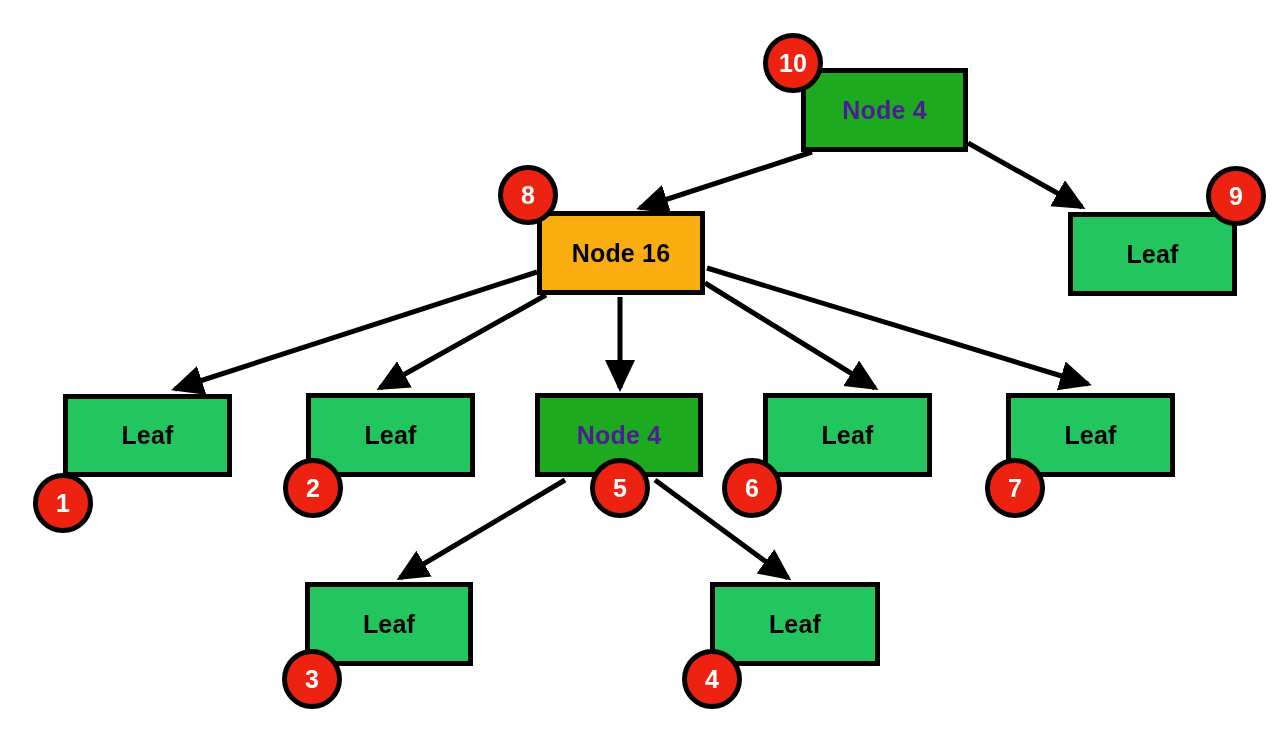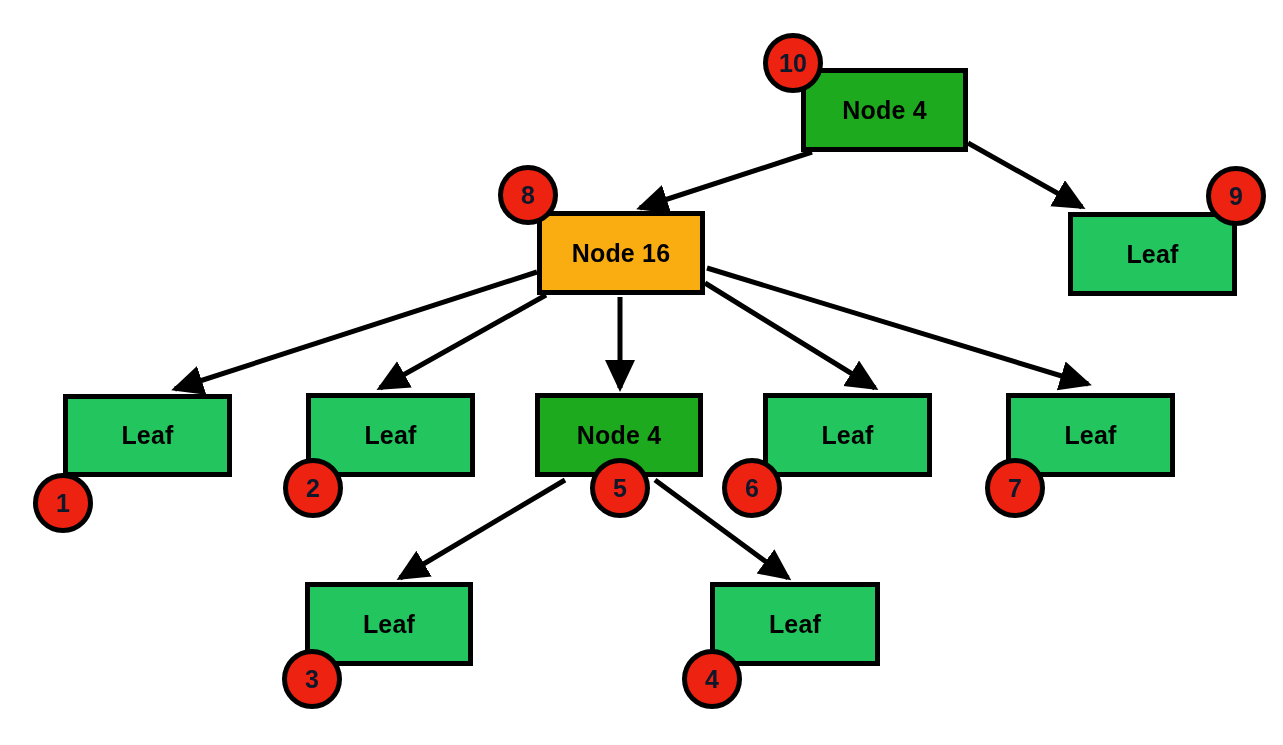--- a/index.html
+++ b/index.html
@@ -4,24 +4,24 @@
 <style>
   html,body{margin:0;padding:0;background:#ffffff;}
   body{width:1283px;height:745px;overflow:hidden;
        font-family:"Liberation Sans","DejaVu Sans",sans-serif;}
   #stage{position:relative;width:1283px;height:745px;background:#ffffff;}
   #edges{position:absolute;left:0;top:0;width:1283px;height:745px;}
   .node{position:absolute;box-sizing:border-box;border:5px solid #000000;
         display:flex;align-items:center;justify-content:center;
         font-size:25px;font-weight:bold;letter-spacing:0.2px;}
   .node.leaf{background:#22c55e;color:#000000;}
-  .node.green{background:#1eaa1e;color:#000000;}
+  .node.green{background:#1eaa1e;color:#4c1d95;}
   .node.orange{background:#f9ad11;color:#000000;}
   .badge{position:absolute;box-sizing:border-box;border:5px solid #000000;
-         border-radius:50%;background:#ee2211;color:#0f172a;
+         border-radius:50%;background:#ee2211;color:#ffffff;
          display:flex;align-items:center;justify-content:center;
          font-size:25px;font-weight:bold;}
 </style>
 </head>
 <body>
 
 <div id="stage">
   <svg id="edges" viewBox="0 0 1283 745" xmlns="http://www.w3.org/2000/svg">
     <defs>
       <marker id="arrow" markerWidth="7" markerHeight="7" refX="5.6" refY="3" orient="auto" markerUnits="strokeWidth">

